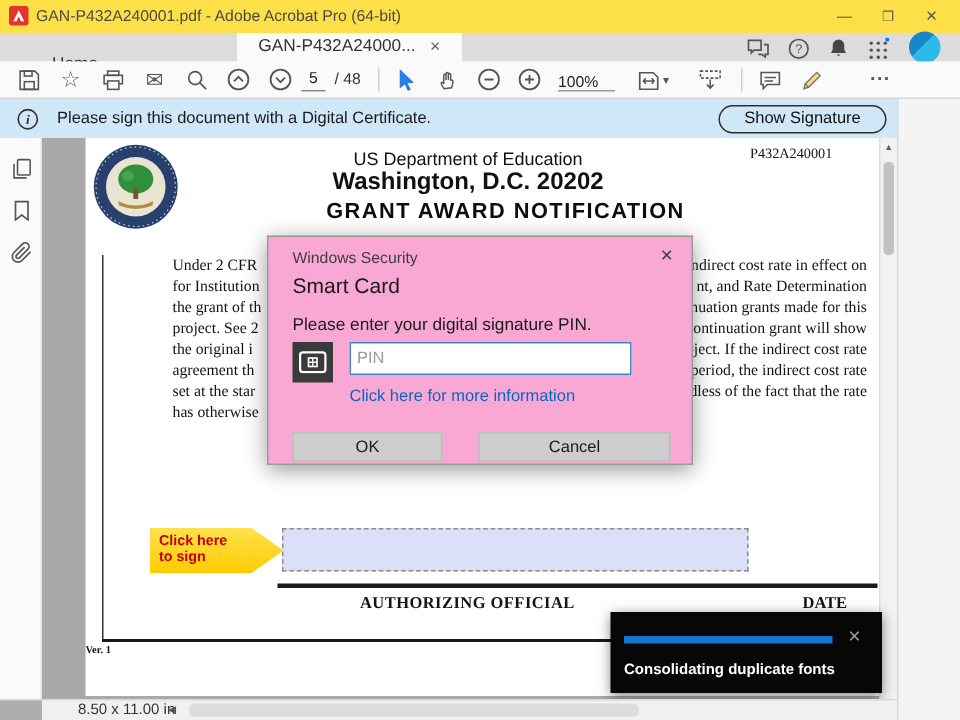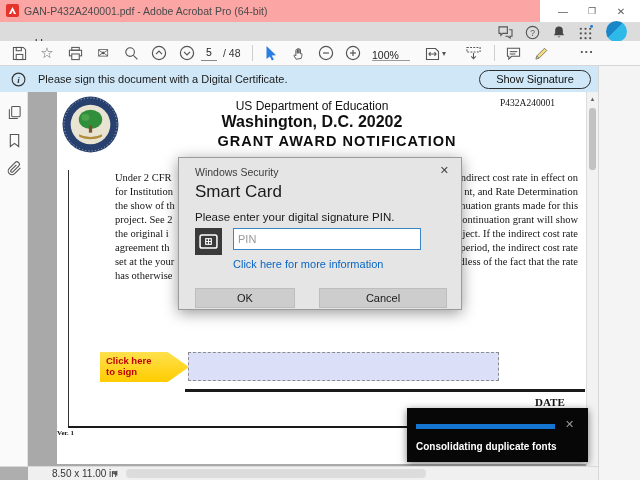--- a/index.html
+++ b/index.html
@@ -3,21 +3,21 @@
 <meta charset="utf-8">
 <style>
   html,body{margin:0;padding:0;}
   body{font-family:"Liberation Sans",sans-serif;-webkit-font-smoothing:antialiased;}
   #app{position:relative;width:640px;height:480px;overflow:hidden;background:#fff;}
   .abs{position:absolute;}
   .ic{display:flex;align-items:center;justify-content:center;}
   svg{display:block;}
 
   
-  #titlebar{left:0;top:0;width:540px;height:22px;background:#fca5a5;}
+  #titlebar{left:0;top:0;width:640px;height:22px;background:#fde047;}
   .title-text{font-size:10.5px;color:#4a4a4a;line-height:22px;}
   .winbtn{width:28px;height:22px;color:#5a5a5a;font-size:10px;cursor:default;}
 
   
   #tabbar{left:0;top:22px;width:640px;height:19px;background:#dcdcdc;}
   .tab{font-size:11.5px;color:#333;line-height:19px;text-align:center;}
   .tab.active{background:#fafafa;}
 
   
   #toolbar{left:0;top:41px;width:640px;height:25px;background:#fafafa;border-bottom:1px solid #d6d6d6;box-sizing:border-box;}
@@ -33,21 +33,21 @@
   #doc-bg{left:28px;top:92px;width:558px;height:374px;background:#a9a9a9;}
   #vscroll{left:586px;top:92px;width:12px;height:374px;background:#f2f2f2;border-left:1px solid #ddd;box-sizing:border-box;}
   #right-rail{left:598px;top:66px;width:42px;height:414px;background:#f4f4f4;border-left:1px solid #d8d8d8;box-sizing:border-box;}
 
   
   #page{left:57px;top:92px;width:529px;height:372px;background:#fff;}
   .serif{font-family:"Liberation Serif",serif;color:#141414;}
   .doc-line{font-size:10.5px;line-height:14px;white-space:pre;}
 
   
-  #dialog{left:178px;top:157px;width:284px;height:153px;background:#e5e5e5;border:1px solid #9b9b9b;
+  #dialog{left:178px;top:157px;width:284px;height:153px;background:#f9a8d4;border:1px solid #9b9b9b;
           box-shadow:0 3px 14px rgba(0,0,0,.4);box-sizing:border-box;}
   #pin-input{position:absolute;left:54px;top:70px;width:178px;height:20px;border:1.5px solid #3d86c6;
              font-size:11px;padding:0 4px;color:#222;background:#fff;outline:none;font-family:"Liberation Sans",sans-serif;}
   #pin-input::placeholder{color:#9a9a9a;}
   .dlg-btn{top:130px;height:20px;background:#cdcdcd;border:1px solid #bdbdbd;box-sizing:border-box;
            font-size:11px;color:#1a1a1a;text-align:center;line-height:18px;}
 
   
   #toast{left:407px;top:408px;width:181px;height:54px;background:#070707;box-shadow:0 2px 8px rgba(0,0,0,.5);}
 
@@ -67,20 +67,24 @@
     </div>
     <div class="abs title-text" style="left:24px;top:0;">GAN-P432A240001.pdf - Adobe Acrobat Pro (64-bit)</div>
     <div class="abs winbtn ic" style="left:549px;top:0;">—</div>
     <div class="abs winbtn ic" style="left:578px;top:0;font-size:9px;">❐</div>
     <div class="abs winbtn ic" style="left:607px;top:0;">✕</div>
   </div>
 
   <div class="abs" id="tabbar">
     <div class="abs tab" style="left:22px;width:56px;margin-top:12px;">Home</div>
     <div class="abs tab" style="left:88px;width:56px;margin-top:28px;">Tools</div>
+    <div class="abs tab active" style="left:158px;width:150px;">
+      <span>GAN-P432A24000...</span>
+      <span style="font-size:9px;color:#666;margin-left:6px;">✕</span>
+    </div>
 
     <div class="abs ic" style="left:497px;top:2px;width:16px;height:16px;">
       <svg width="15" height="13" viewBox="0 0 16 14" fill="none" stroke="#555" stroke-width="1.2">
           <path d="M1 1h9v7H5l-2 2V8H1z"></path>
           <path d="M12 4h3v7h-2v2l-2.5-2H8"></path>
         </svg>
     </div>
     <div class="abs ic" style="left:524px;top:2px;width:16px;height:16px;">
       <svg width="15" height="15" viewBox="0 0 16 16">
           <circle cx="8" cy="8" r="6.6" fill="none" stroke="#555" stroke-width="1.2"></circle>
@@ -256,25 +260,25 @@
     <div class="abs" style="left:55px;top:7px;width:400px;text-align:center;font-size:12px;font-weight:normal;color:#111;">US Department of Education</div>
     <div class="abs" style="left:55px;top:21px;width:400px;text-align:center;font-size:16px;font-weight:bold;color:#111;">Washington, D.C. 20202</div>
     <div class="abs serif" style="left:443px;top:6px;font-size:9.5px;">P432A240001</div>
     <div class="abs" style="left:80px;top:41px;width:400px;text-align:center;font-size:14.5px;font-weight:bold;letter-spacing:1px;color:#0d0d0d;">GRANT AWARD NOTIFICATION</div>
 
     <div class="abs" style="left:11px;top:78px;width:1px;height:257px;background:#333;"></div>
 
     <div class="abs" style="left:58px;top:79px;">
       <div class="serif doc-line">Under 2 CFR</div>
       <div class="serif doc-line">for Institution</div>
-      <div class="serif doc-line">the show of th</div>
+      <div class="serif doc-line">the grant of th</div>
       <div class="serif doc-line">project. See 2</div>
       <div class="serif doc-line">the original i</div>
       <div class="serif doc-line">agreement th</div>
-      <div class="serif doc-line">set at the your</div>
+      <div class="serif doc-line">set at the star</div>
       <div class="serif doc-line">has otherwise</div>
     </div>
 
     <div class="abs" style="right:8px;top:79px;text-align:right;">
       <div class="serif doc-line">ndirect cost rate in effect on</div>
       <div class="serif doc-line">nt, and Rate Determination</div>
       <div class="serif doc-line">ntinuation grants made for this</div>
       <div class="serif doc-line">continuation grant will show</div>
       <div class="serif doc-line">oject. If the indirect cost rate</div>
       <div class="serif doc-line">t period, the indirect cost rate</div>
@@ -285,20 +289,21 @@
     <div class="abs" style="left:43px;top:260px;width:89px;height:30px;background:linear-gradient(180deg,#ffe14d,#fc0);clip-path:polygon(0 0,76% 0,100% 50%,76% 100%,0 100%);filter:drop-shadow(1px 1px 1px rgba(0,0,0,.3));">
       <div style="padding:3px 0 0 6px;font-size:9.5px;font-weight:bold;color:#c00000;line-height:11px;">
         <div>Click here</div>
         <div>to sign</div>
       </div>
     </div>
 
     <div class="abs" style="left:131px;top:260px;width:311px;height:29px;background:#dbe0f8;border:1px dashed #8b8b8b;box-sizing:border-box;"></div>
 
     <div class="abs" style="left:128px;top:297px;width:400px;height:3px;background:#1a1a1a;"></div>
+    <div class="abs serif" style="left:183px;top:304px;font-size:11px;font-weight:bold;letter-spacing:0.3px;">AUTHORIZING OFFICIAL</div>
     <div class="abs serif" style="left:478px;top:304px;font-size:11px;font-weight:bold;">DATE</div>
     <div class="abs" style="left:11px;top:334px;width:517px;height:2px;background:#1a1a1a;"></div>
     <div class="abs serif" style="left:0px;top:337px;font-size:7px;font-weight:bold;">Ver. 1</div>
   </div>
 
   <div class="abs" id="vscroll">
     <div class="abs ic" style="left:0;top:2px;width:11px;height:10px;font-size:6px;color:#606060;">▲</div>
     <div class="abs" style="left:2px;top:16px;width:7px;height:62px;background:#c2c2c2;border-radius:3px;"></div>
   </div>
 
@@ -316,21 +321,21 @@
     
     
     
     
     
   </div>
 
   <div class="abs" id="dialog">
     <div class="abs" style="left:16px;top:8px;font-size:10.5px;color:#3d3d3d;">Windows Security</div>
     <div class="abs" style="right:12px;top:6px;font-size:11px;color:#444;">✕</div>
-    <div class="abs" style="left:16px;top:24px;font-size:17px;font-weight:400;color:#1a1a1a;">Smart Card</div>
+    <div class="abs" style="left:16px;top:24px;font-size:14px;font-weight:400;color:#1a1a1a;">Smart Card</div>
     <div class="abs" style="left:16px;top:53px;font-size:11.5px;color:#1a1a1a;">Please enter your digital signature PIN.</div>
     <div class="abs ic" style="left:16px;top:70px;width:27px;height:27px;background:#3a3a3a;">
       <svg width="19" height="15" viewBox="0 0 20 16">
           <rect x="1" y="1" width="18" height="14" rx="2" fill="none" stroke="#fff" stroke-width="1.6"></rect>
           <rect x="7" y="5" width="6" height="6" fill="none" stroke="#fff" stroke-width="1.2"></rect>
           <path d="M10 5v6M7 8h6" stroke="#fff" stroke-width="1"></path>
         </svg>
     </div>
     <input id="pin-input" type="password" placeholder="PIN" style="">
     <div class="abs dlg-btn" style="left:16px;width:100px;">OK</div>

